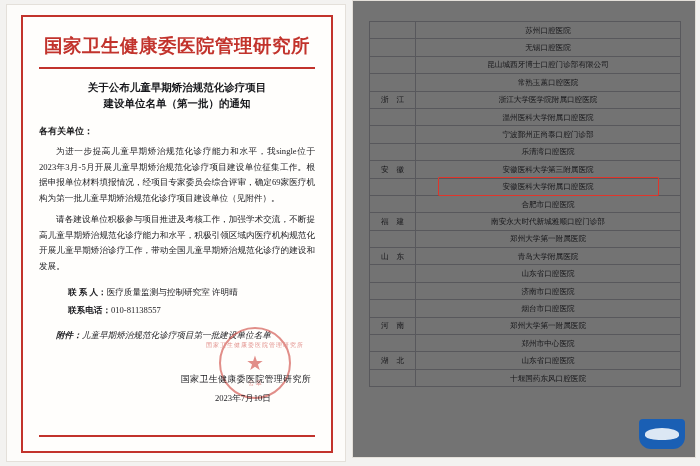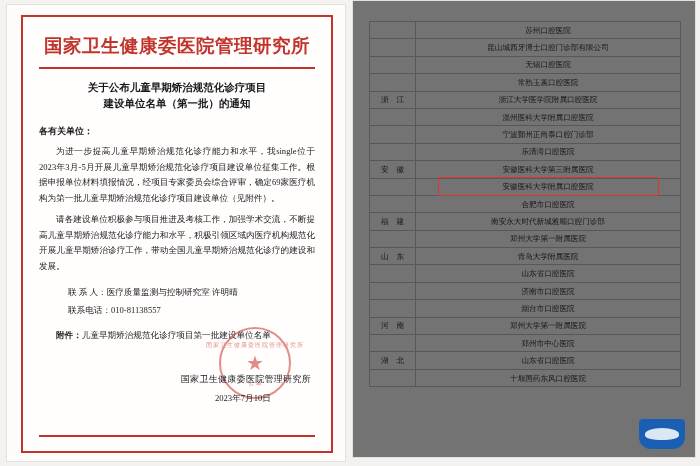--- a/index.html
+++ b/index.html
@@ -73,28 +73,29 @@
     font-family: "Liberation Serif", serif;
   }
   .doc-contact {
     margin-top: 11px;
     font-size: 8.6px;
     line-height: 15.5px;
     color: #1c1c20;
     font-family: "Liberation Serif", serif;
     padding-left: 17px;
   }
-  .doc-contact b { font-weight: normal; padding-left: 12px; }
+  .doc-contact b { font-weight: bold; padding-left: 12px; }
   .doc-attach {
     margin-top: 10px;
     font-size: 8.6px;
     line-height: 15px;
     color: #1c1c20;
     font-family: "Liberation Serif", serif;
     padding-left: 17px;
+    font-style: italic;
   }
   .sign-block {
     position: absolute;
     right: 20px;
     bottom: 46px;
     text-align: center;
     font-family: "Liberation Serif", serif;
   }
   .sign-org {
     font-size: 9px;
@@ -262,25 +263,25 @@
   <div id="right-doc">
     <div id="table-wrap" class="hl-wrap">
       <table class="prov">
         <tbody>
             <tr>
               <td class="prov-name blank-prov"></td>
               <td>苏州口腔医院</td>
             </tr>
             <tr>
               <td class="prov-name blank-prov"></td>
+              <td>无锡口腔医院</td>
+            </tr>
+            <tr>
+              <td class="prov-name blank-prov"></td>
               <td>昆山城西牙博士口腔门诊部有限公司</td>
-            </tr>
-            <tr>
-              <td class="prov-name blank-prov"></td>
-              <td>无锡口腔医院</td>
             </tr>
             <tr>
               <td class="prov-name blank-prov"></td>
               <td>常熟玉蕙口腔医院</td>
             </tr>
             <tr>
               <td class="prov-name">浙 江</td>
               <td>浙江大学医学院附属口腔医院</td>
             </tr>
             <tr>

